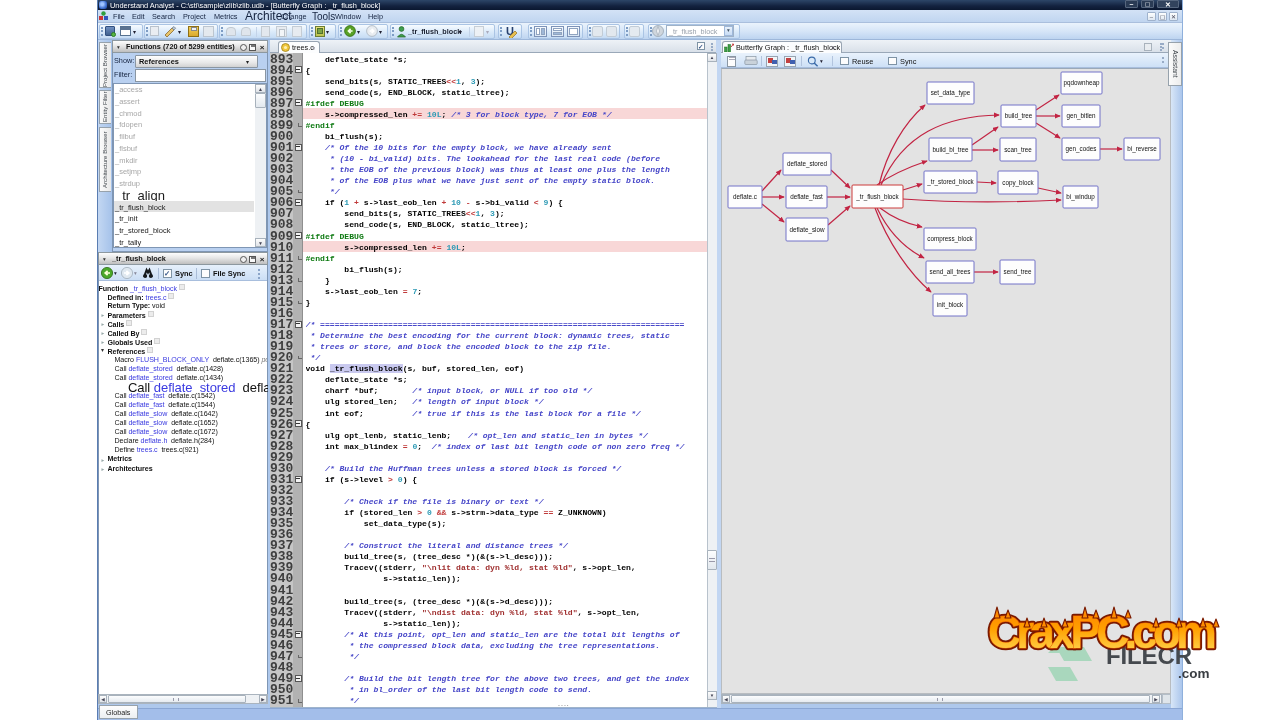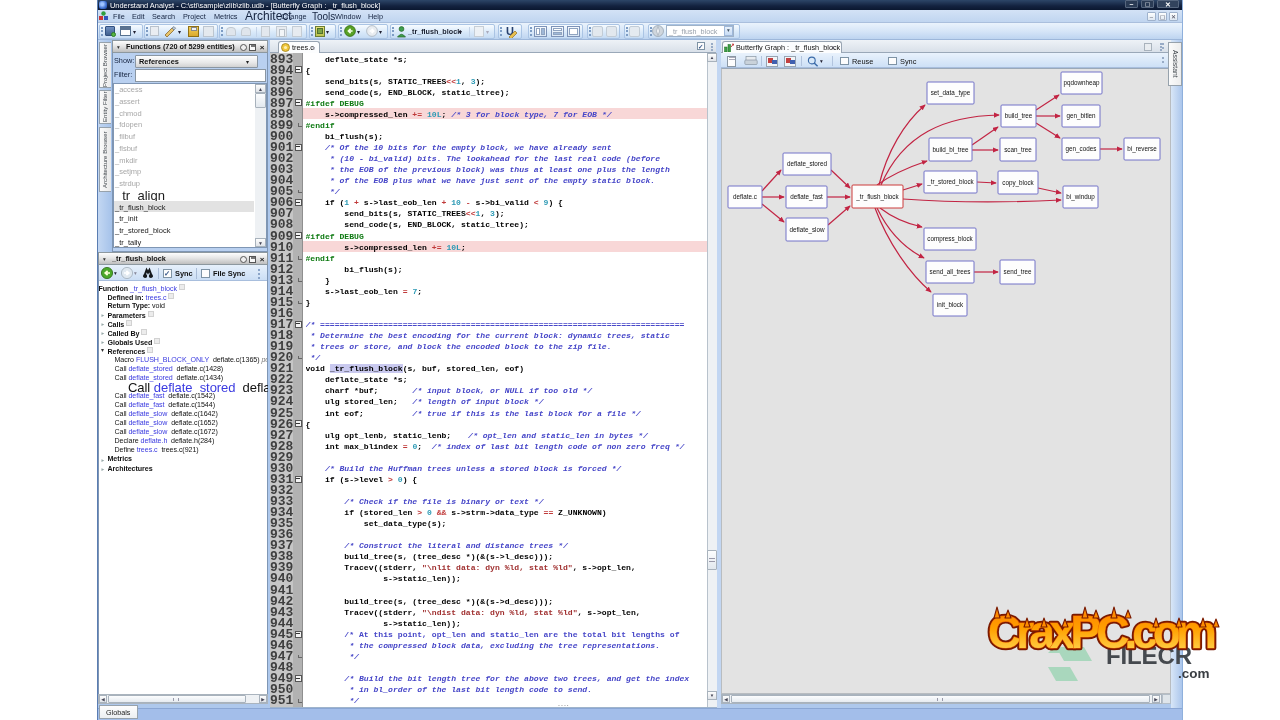--- a/index.html
+++ b/index.html
@@ -383,21 +383,21 @@
             set_data_type(s);
 
         <span style="color:#4646c8;font-style:italic;">/* Construct the literal and distance trees */</span>
         build_tree(s, (tree_desc *)(&amp;(s-&gt;l_desc)));
         Tracev((stderr, <span style="color:#a03030;">"\nlit data: dyn %ld, stat %ld"</span>, s-&gt;opt_len,
                 s-&gt;static_len));
 
         build_tree(s, (tree_desc *)(&amp;(s-&gt;d_desc)));
         Tracev((stderr, <span style="color:#a03030;">"\ndist data: dyn %ld, stat %ld"</span>, s-&gt;opt_len,
                 s-&gt;static_len));
-        <span style="color:#4646c8;">/* At this point, opt_len and static_len are the total bit lengths of</span>
+        <span style="color:#4646c8;font-style:italic;">/* At this point, opt_len and static_len are the total bit lengths of</span>
         <span style="color:#4646c8;font-style:italic;"> * the compressed block data, excluding the tree representations.</span>
         <span style="color:#4646c8;font-style:italic;"> */</span>
 
         <span style="color:#4646c8;font-style:italic;">/* Build the bit length tree for the above two trees, and get the index</span>
         <span style="color:#4646c8;font-style:italic;"> * in bl_order of the last bit length code to send.</span>
         <span style="color:#4646c8;font-style:italic;"> */</span></pre>
 <div class="ab" style="left:558px;top:701px;width:34px;height:5px;color:#555;font-size:7px;line-height:5px;letter-spacing:1px;">....</div>
 <div class="ab" style="left:707px;top:53px;width:10px;height:654px;background:#eef1f4;border-left:1px solid #b8c2cc;"></div>
 <div class="ab" style="left:707px;top:53px;width:10px;height:9px;background:linear-gradient(#fdfdfd,#e0e4e9);border:1px solid #a8b2bc;color:#445;font-size:4.5px;line-height:8px;text-align:center;">▲</div>
 <div class="ab" style="left:707px;top:550px;width:10px;height:20px;background:linear-gradient(#fcfdfe,#e2e8ee);border:1px solid #a8b2bc;border-radius:1px;"></div>

